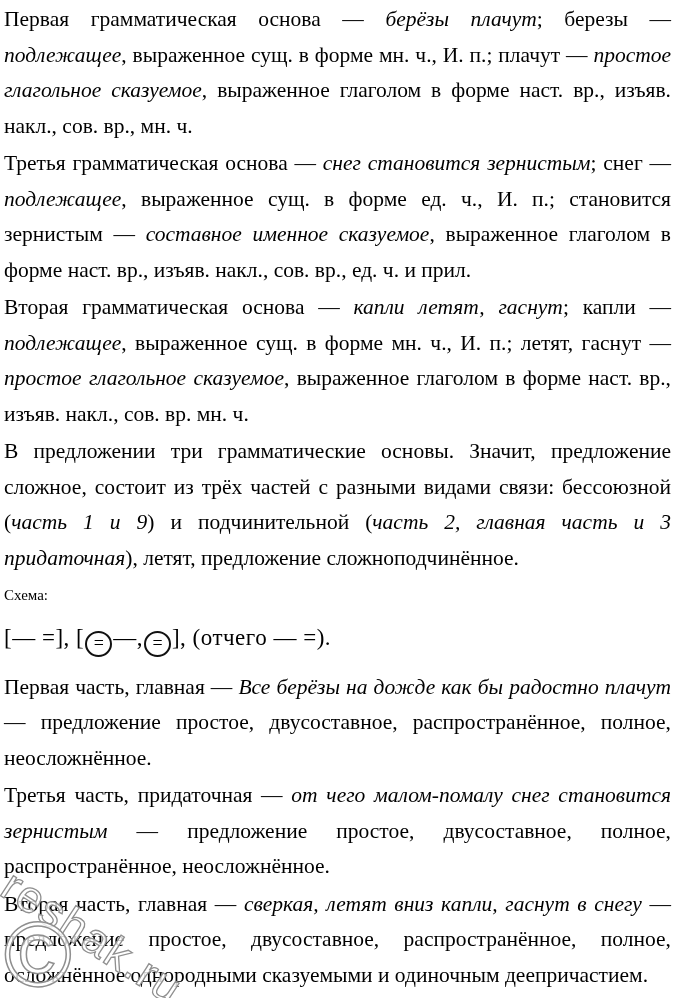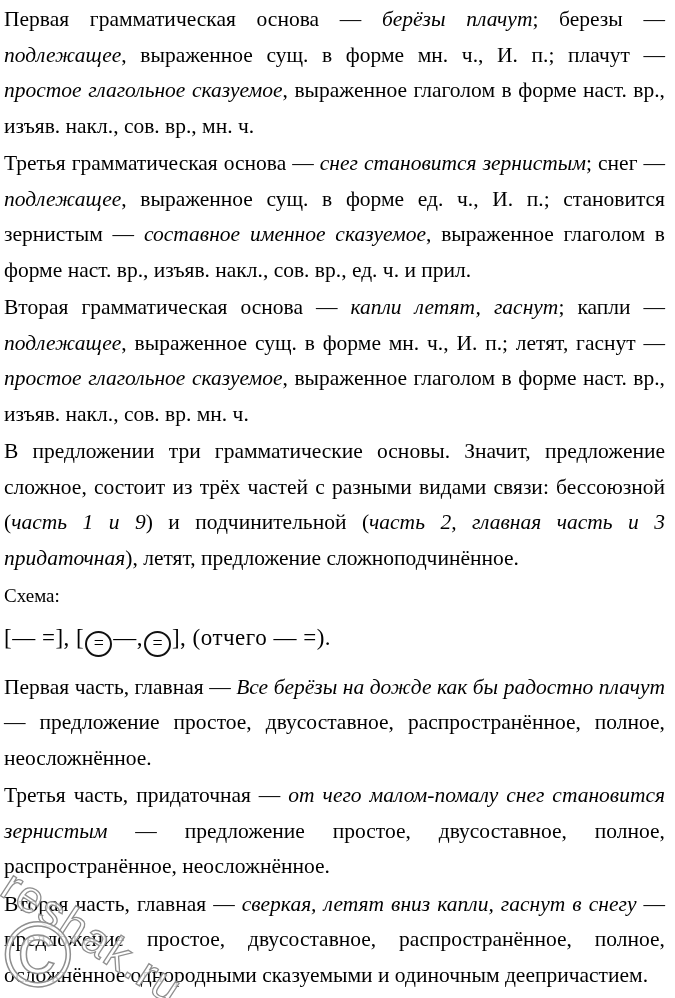--- a/index.html
+++ b/index.html
@@ -9,32 +9,32 @@
   }
   body {
     position: relative;
     width: 675px;
     height: 998px;
     overflow: hidden;
     font-family: "Liberation Serif", serif;
     color: #000000;
   }
   .doc {
-    padding: 2px 10px 0 4px;
+    padding: 2px 4px 0 4px;
   }
   p.para {
     margin: 0 0 2px 0;
     font-size: 21.5px;
     line-height: 35.5px;
     text-align: justify;
     text-justify: inter-word;
   }
   p.schema-label {
     margin: 0 0 2px 0;
-    font-size: 19px;
+    font-size: 15px;
     line-height: 35.5px;
   }
   p.schema-line {
     margin: 4px 0 12px 0;
     font-size: 23px;
     line-height: 40px;
     letter-spacing: 0.5px;
   }
   .i { font-style: italic; }
   .circled {

